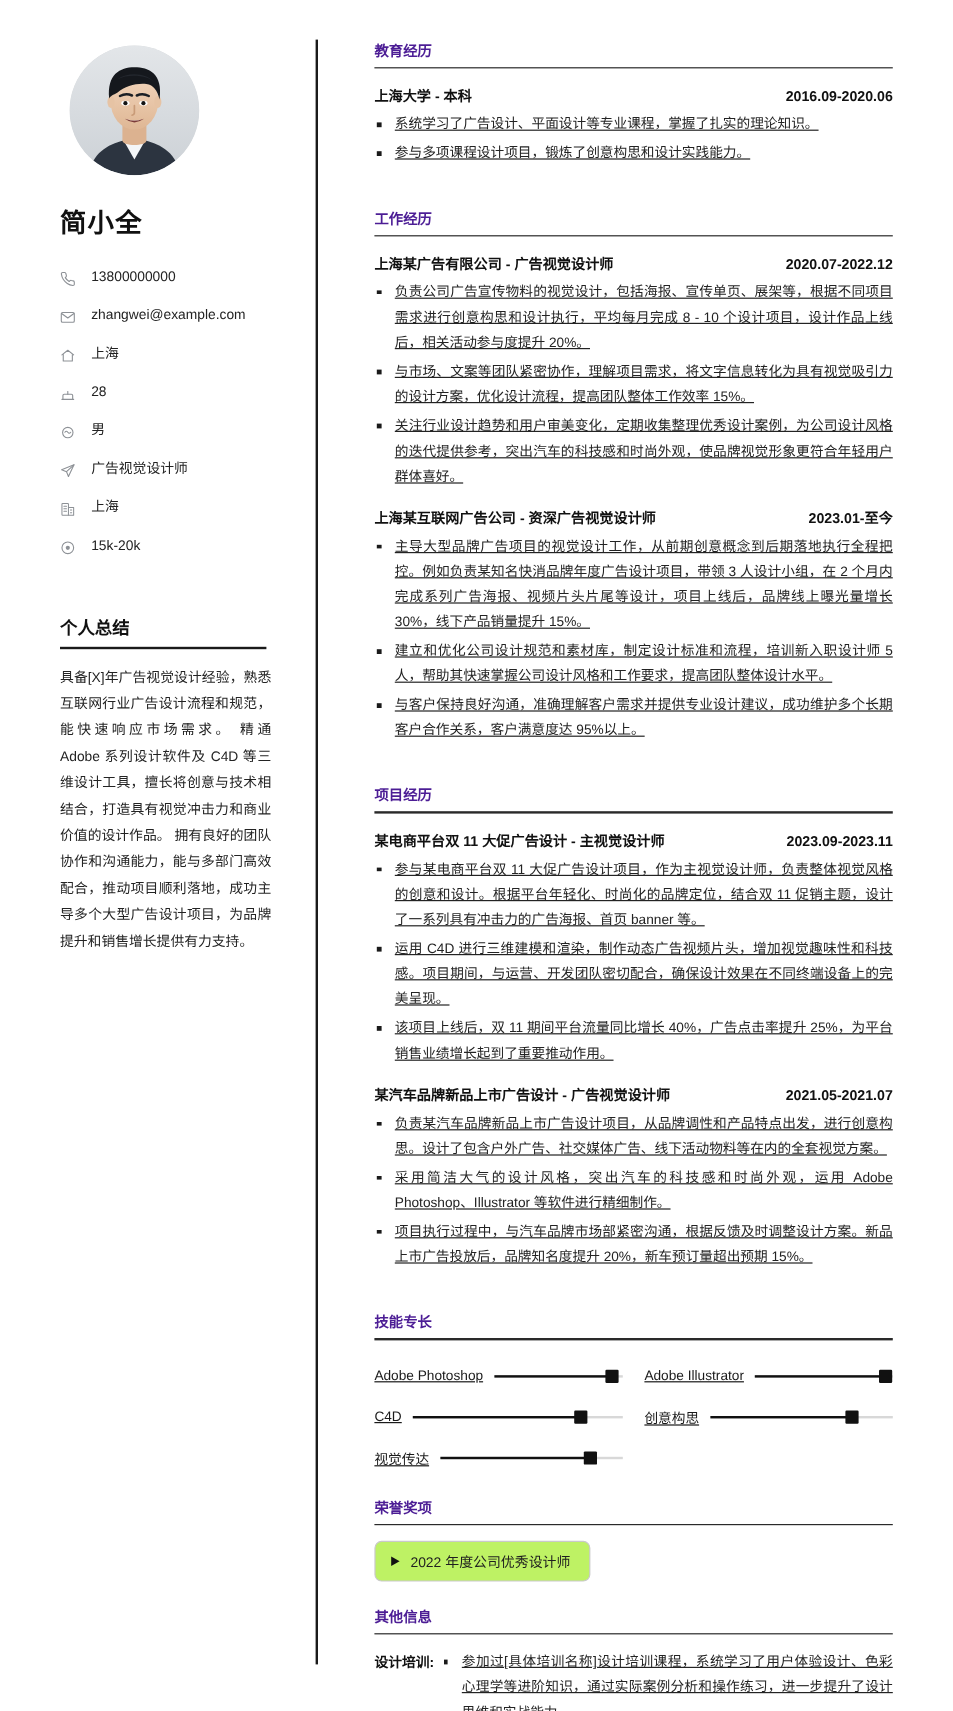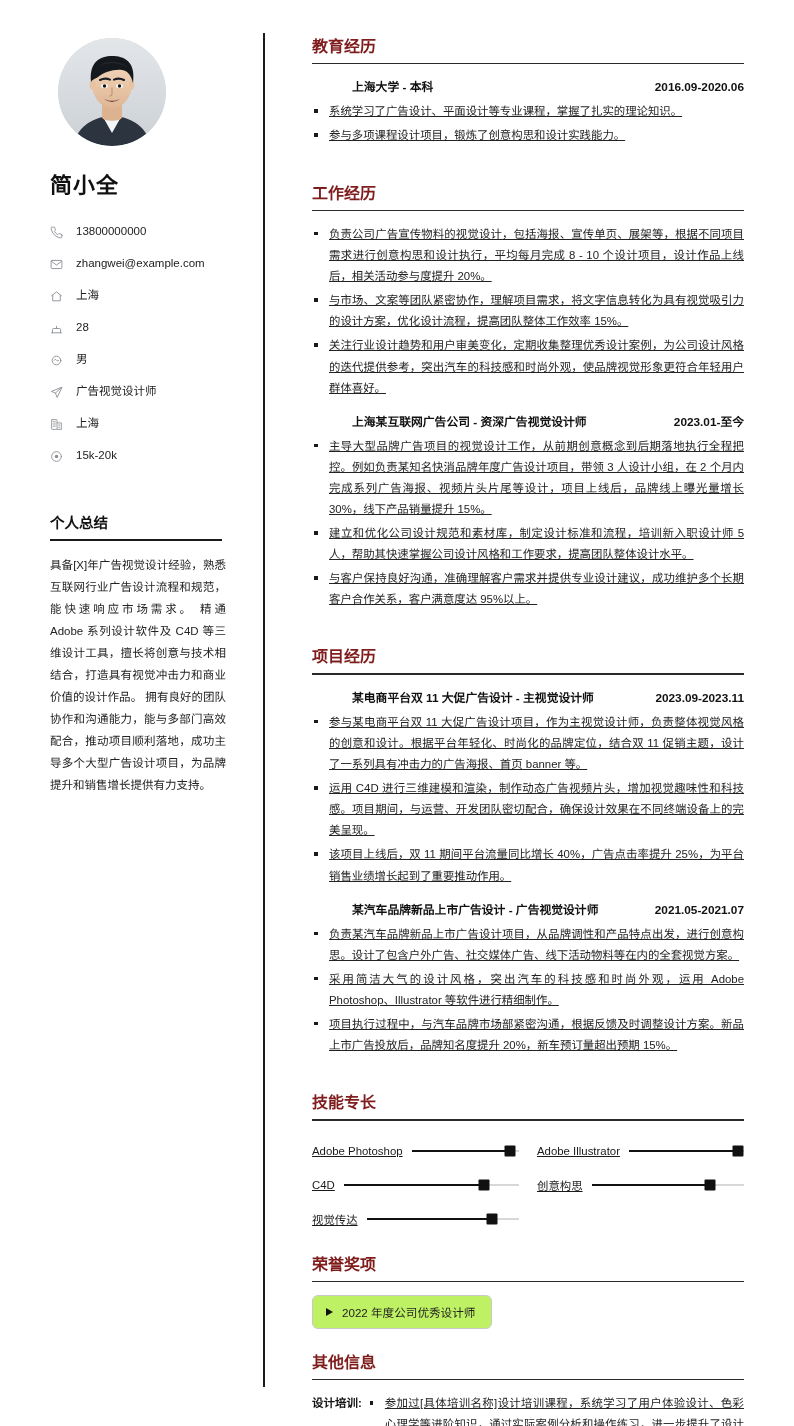--- a/index.html
+++ b/index.html
@@ -103,39 +103,38 @@
     text-justify: inter-ideograph;
   }
 
   
   .main {
     flex: 1;
     padding: 33px 50px 0 48px;
   }
   .section { margin-bottom: 4px; }
   .section-head {
-    font-size: 16px;
+    font-size: 12px;
     font-weight: 700;
-    color: #7f1d1d;
+    color: #4c1d95;
     padding-bottom: 6px;
   }
   .section-rule {
     height: 1.4px;
     background: #2a2a2a;
     margin-bottom: 13px;
   }
   .section-gap { height: 20px; }
 
   .entry { margin-bottom: 13px; }
   .entry-head {
     display: flex;
     justify-content: space-between;
     align-items: baseline;
     margin-bottom: 7px;
-    margin-left: 40px;
   }
   .entry-title {
     font-size: 11.8px;
     font-weight: 700;
     color: #111;
   }
   .entry-date {
     font-size: 11.8px;
     font-weight: 700;
     color: #111;
@@ -411,20 +410,24 @@
       </div>
     </section>
 
     <div class="section-gap"></div>
 
     <section class="section">
       <div class="section-head">工作经历</div>
       <div class="section-rule"></div>
 
       <div class="entry">
+        <div class="entry-head">
+          <span class="entry-title">上海某广告有限公司 - 广告视觉设计师</span>
+          <span class="entry-date">2020.07-2022.12</span>
+        </div>
         <ul class="bullets">
           <li class="bullet">负责公司广告宣传物料的视觉设计，包括海报、宣传单页、展架等，根据不同项目需求进行创意构思和设计执行，平均每月完成 8 - 10 个设计项目，设计作品上线后，相关活动参与度提升 20%。</li>
           <li class="bullet">与市场、文案等团队紧密协作，理解项目需求，将文字信息转化为具有视觉吸引力的设计方案，优化设计流程，提高团队整体工作效率 15%。</li>
           <li class="bullet">关注行业设计趋势和用户审美变化，定期收集整理优秀设计案例，为公司设计风格的迭代提供参考，突出汽车的科技感和时尚外观，使品牌视觉形象更符合年轻用户群体喜好。</li>
         </ul>
       </div>
 
       <div class="entry">
         <div class="entry-head">
           <span class="entry-title">上海某互联网广告公司 - 资深广告视觉设计师</span>

